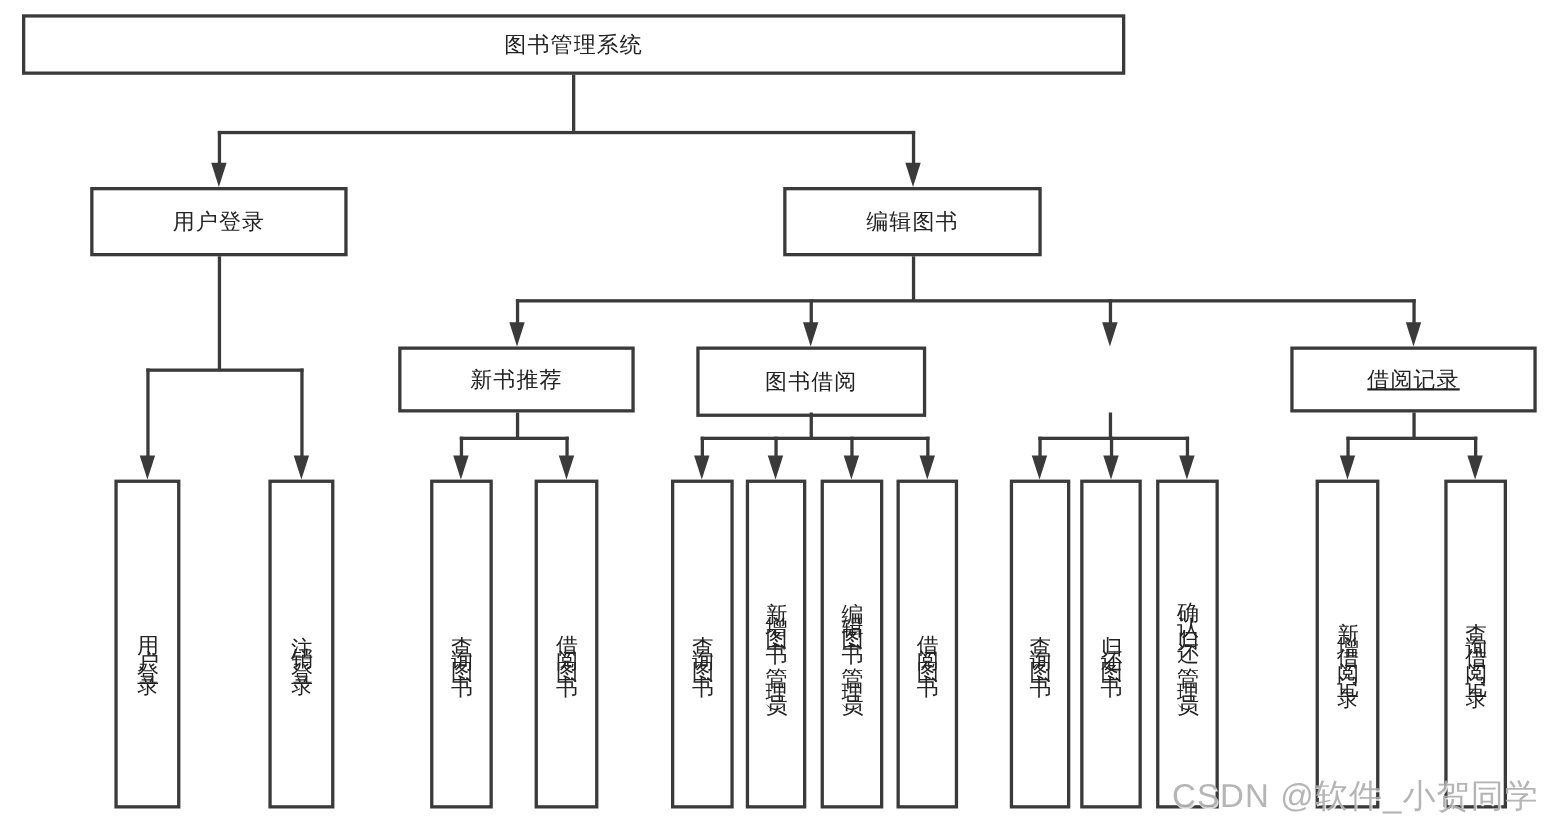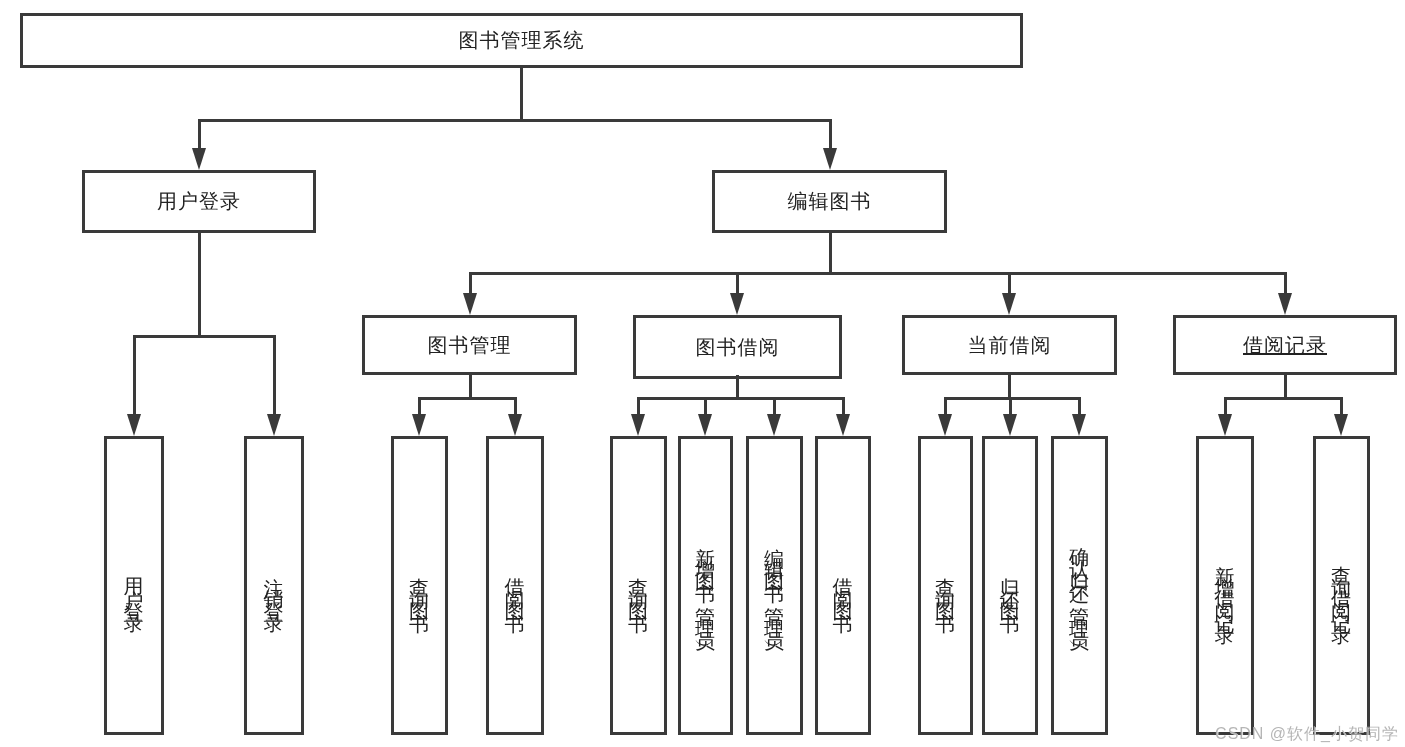--- a/index.html
+++ b/index.html
@@ -22,48 +22,45 @@
   }
   .hl{position:absolute;height:2.5px;background:var(--line);}
   .vl{position:absolute;width:2.5px;background:var(--line);}
   .arrow{
     position:absolute;width:0;height:0;
     border-left:7px solid transparent;border-right:7px solid transparent;
     border-top:22px solid var(--line);
   }
   .watermark{
     position:absolute;right:6px;bottom:2px;z-index:10;
-    color:rgba(173,173,173,0.9);font-size:16px;letter-spacing:1px;
+    color:rgba(173,173,173,0.9);font-size:30px;letter-spacing:1px;
     text-shadow:1px 1px 0 rgba(255,255,255,0.8);
   }
 </style>
 </head>
 <body>
 
 <div class="stage">
 
   <div class="box" style="left:20px;top:13px;width:1003px;height:55px;">
     <span>图书管理系统</span>
   </div>
 
   <div class="box" style="left:82px;top:170px;width:234px;height:63px;">
     <span>用户登录</span>
   </div>
   <div class="box" style="left:712px;top:170px;width:235px;height:63px;">
     <span>编辑图书</span>
   </div>
 
   <div class="box" style="left:362px;top:315px;width:215px;height:60px;">
-    <span>图书管理</span>
+    <span>新书推荐</span>
   </div>
   <div class="box" style="left:633px;top:315px;width:209px;height:64px;">
     <span>图书借阅</span>
-  </div>
-  <div class="box" style="left:902px;top:315px;width:215px;height:60px;">
-    <span>当前借阅</span>
   </div>
   <div class="box" style="left:1173px;top:315px;width:224px;height:60px;text-decoration:underline;">
     <span>借阅记录</span>
   </div>
 
   <div class="box leaf" style="left:104px;top:436px;width:60px;height:299px;">
     <span>用户登录</span>
   </div>
   <div class="box leaf" style="left:244px;top:436px;width:60px;height:299px;">
     <span>注销登录</span>

